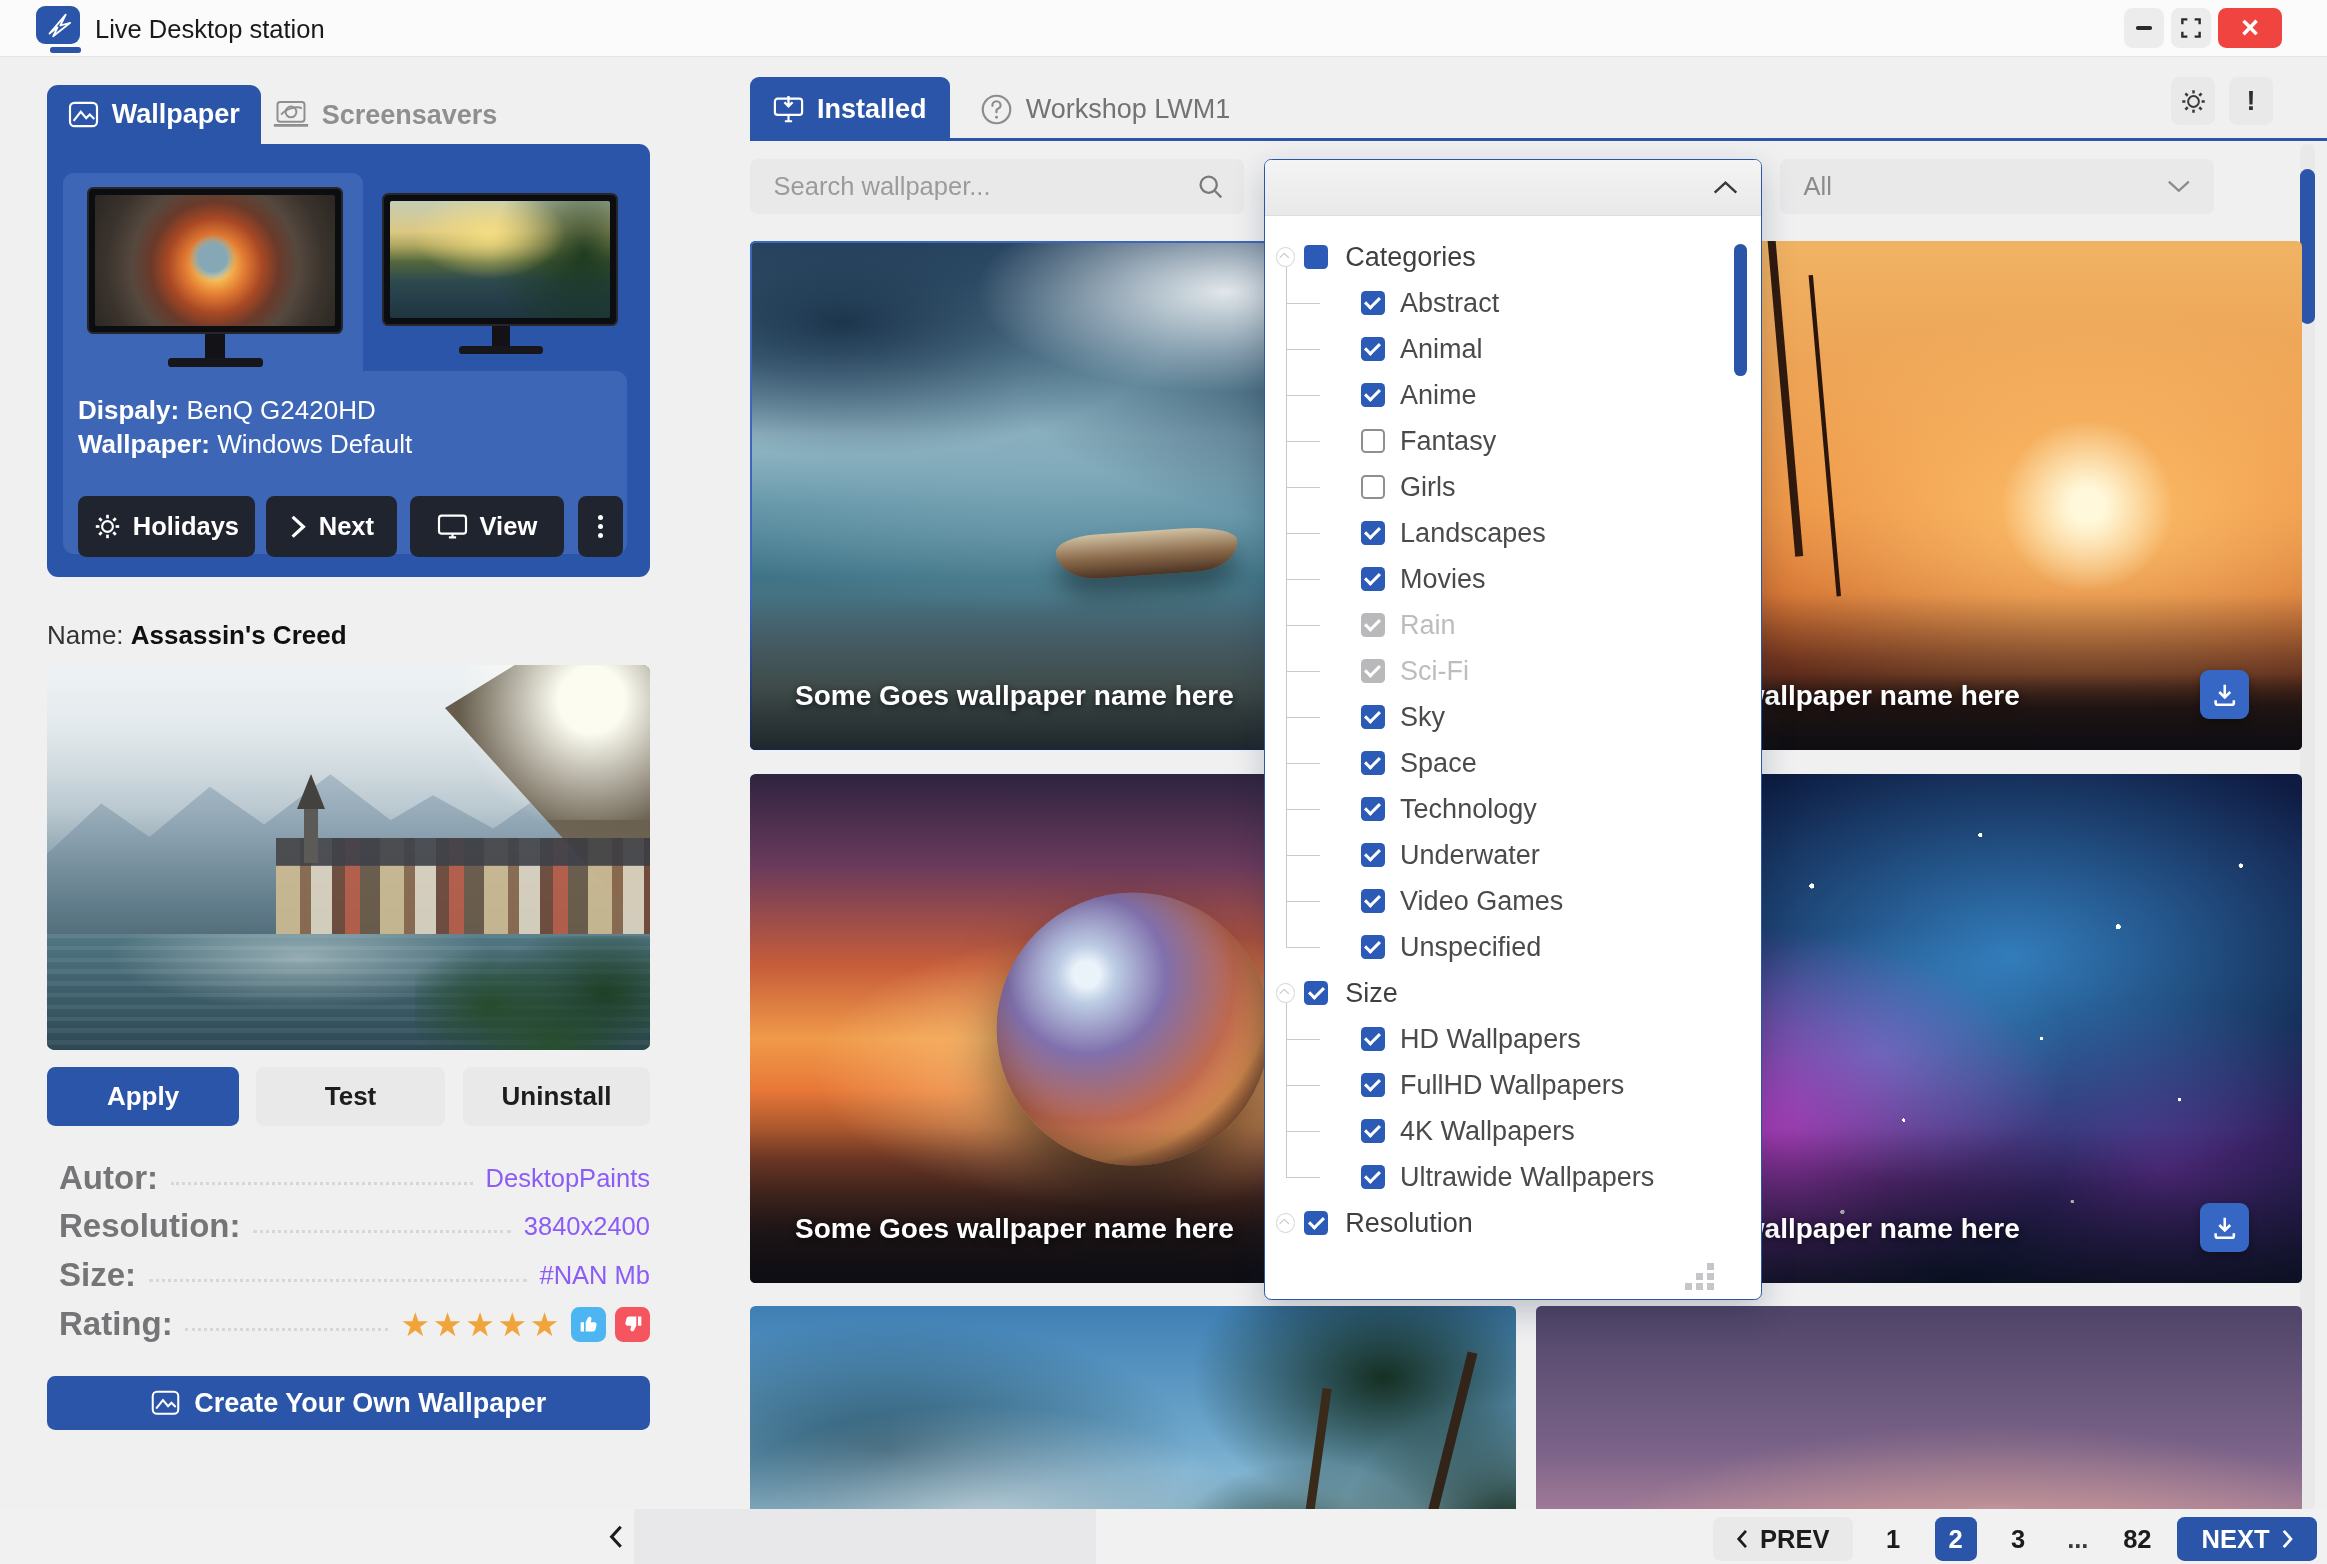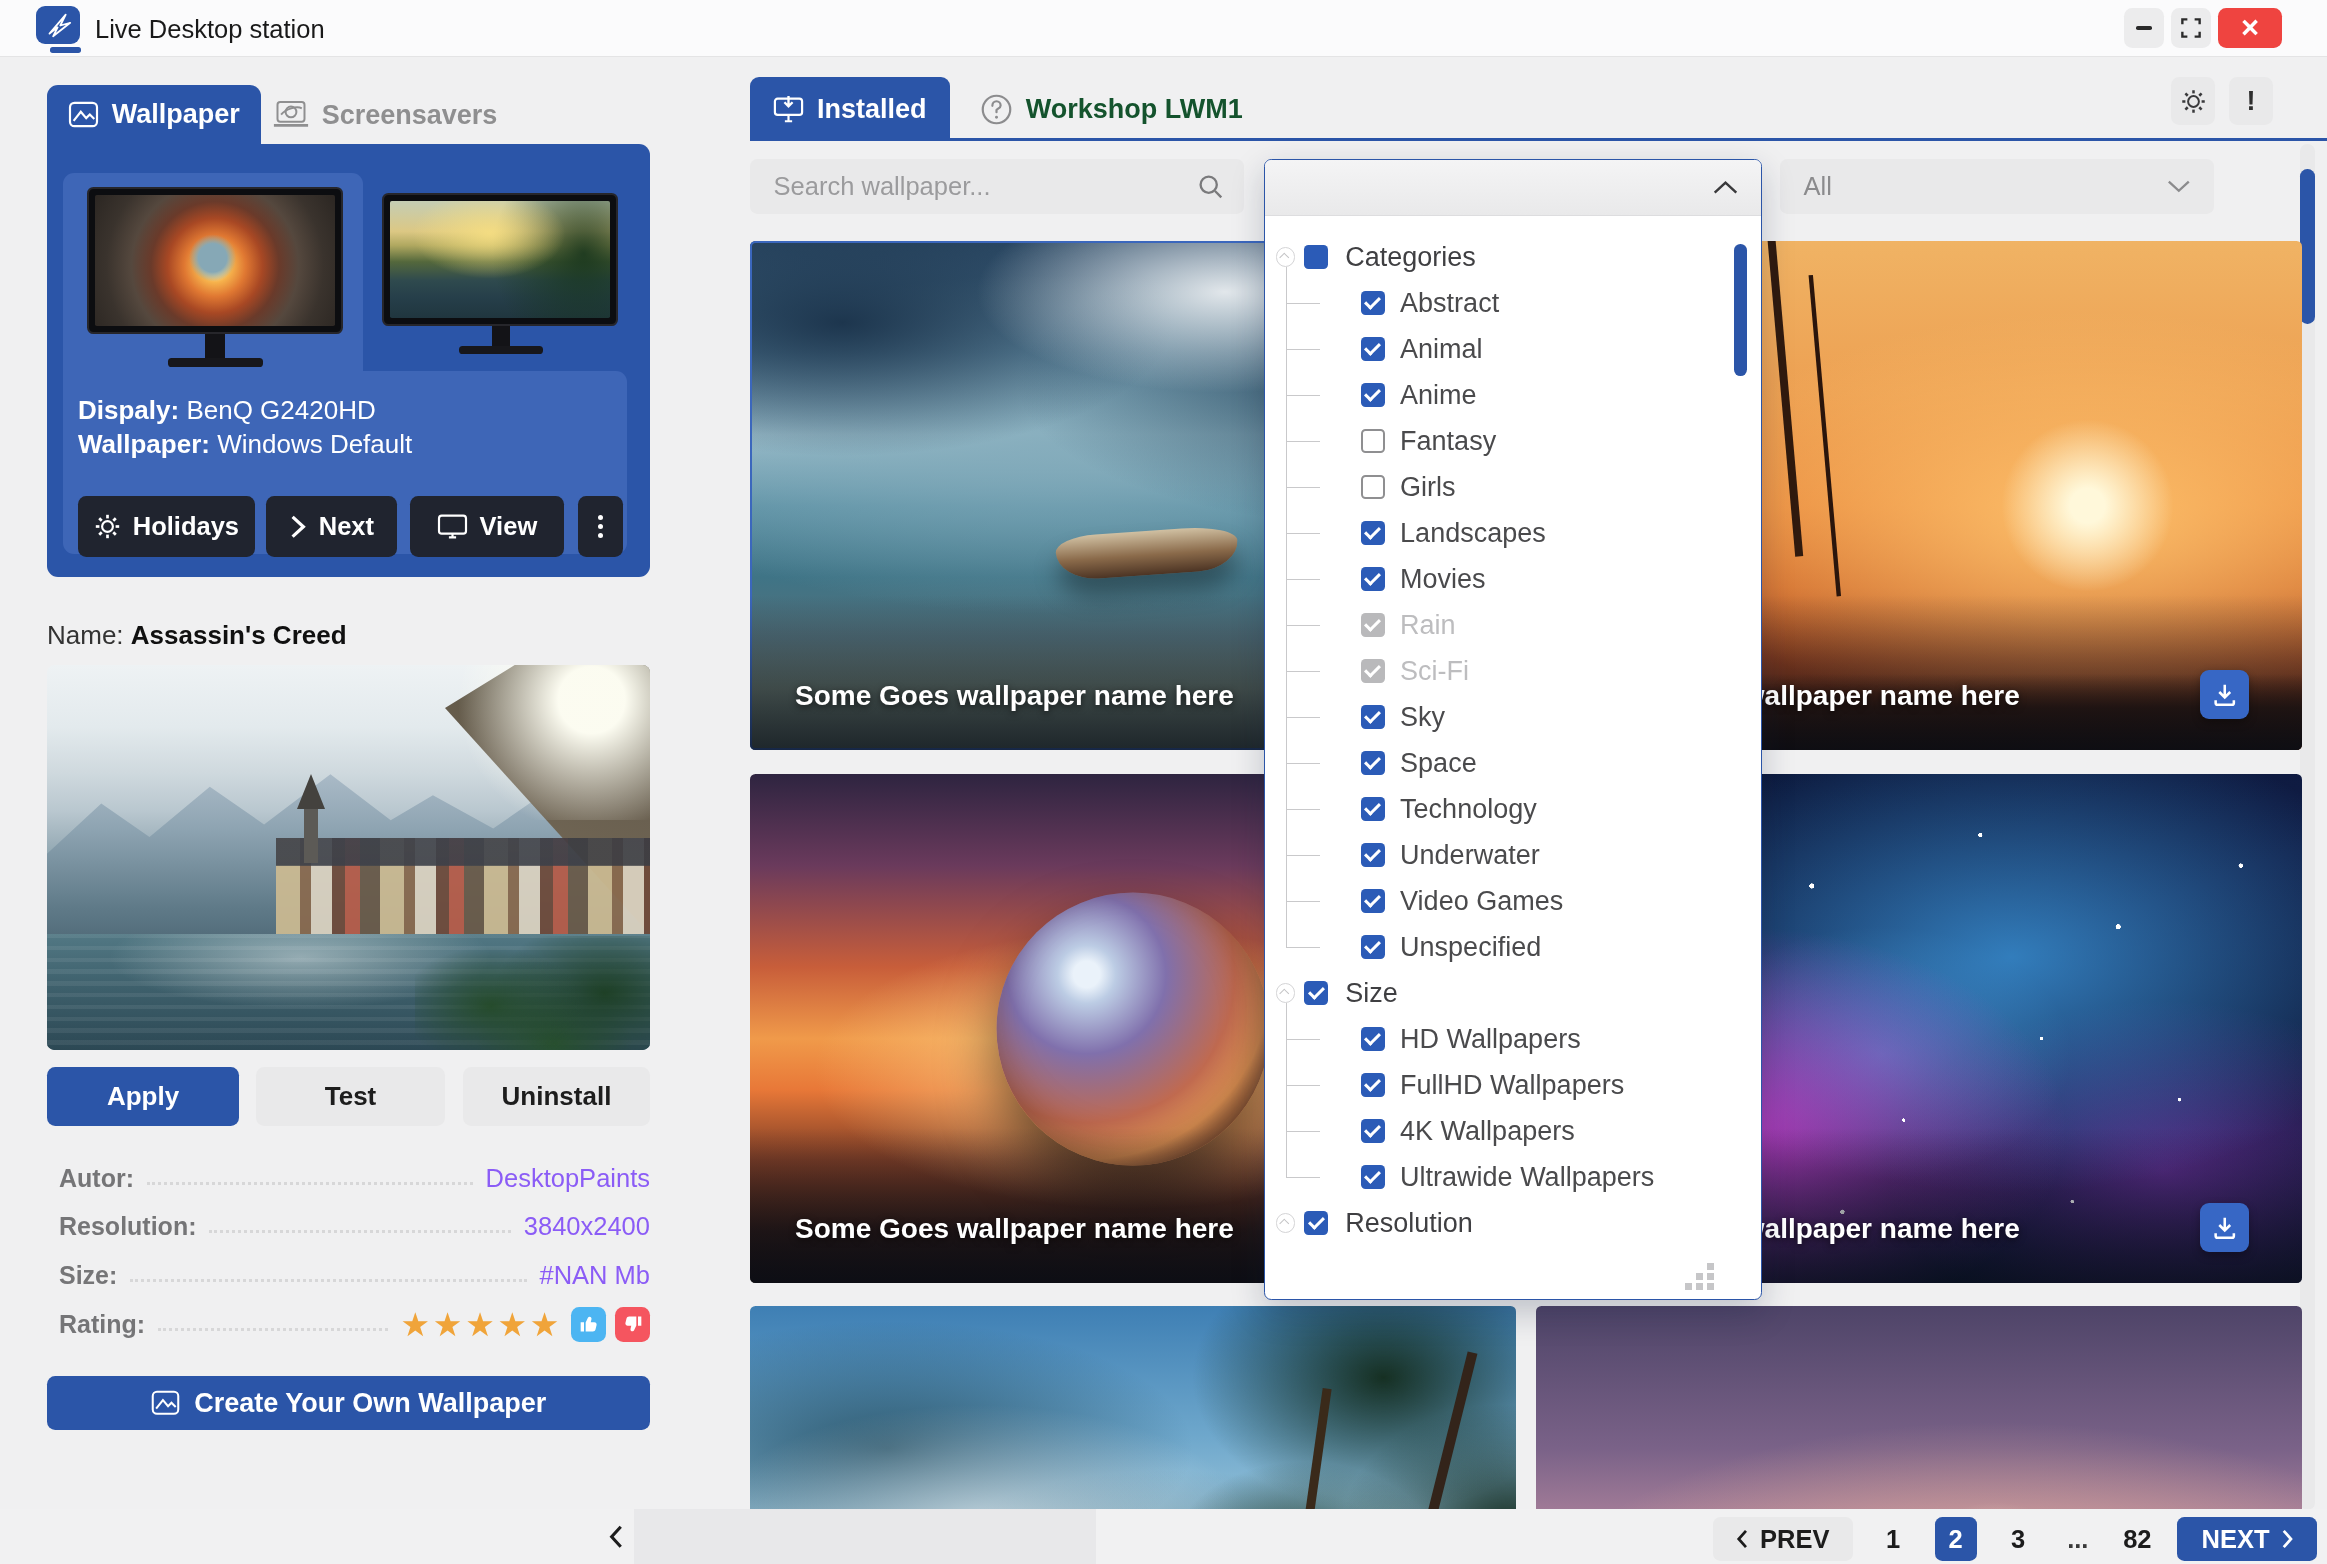--- a/index.html
+++ b/index.html
@@ -82,36 +82,36 @@
 
   
   .act-btn{position:absolute;top:1067px;height:59px;border-radius:8.2px;display:flex;align-items:center;justify-content:center;
      font-size:26px;font-weight:bold;background:#e9e9ea;color:#1d1d1d;}
   .act-apply{left:47px;width:192px;background:#2b55a8;color:#fff;}
   .act-test{left:256px;width:189px;}
   .act-uninstall{left:463px;width:187px;}
 
   
   .drow{position:absolute;left:59px;width:591px;height:38px;display:flex;align-items:center;}
-  .drow .dl{font-size:25px;font-weight:bold;color:#757577;white-space:nowrap;}
+  .drow .dl{font-size:33px;font-weight:bold;color:#757577;white-space:nowrap;}
   .drow .dots{flex:1;border-bottom:3.6px dotted #d7d7d8;margin:0 12.7px;height:11px;}
   .drow .dv{font-size:25.5px;color:#8b5cf6;white-space:nowrap;}
   .stars{font-size:33px;color:#f0a43a;letter-spacing:2.7px;white-space:nowrap;}
   .thumb{width:35px;height:35px;border-radius:8.2px;display:flex;align-items:center;justify-content:center;margin-left:9px;}
   .thumb.up{background:#4cb5f2;}
   .thumb.down{background:#f5555f;}
 
   .create-btn{position:absolute;left:47px;top:1376px;width:603px;height:54px;background:#2b55a8;border-radius:8.2px;
      display:flex;align-items:center;justify-content:center;gap:14.5px;color:#fff;font-size:27px;font-weight:bold;}
 
   
   .main-tab-active{position:absolute;left:750px;top:77px;width:200px;height:64px;background:#2b55a8;border-radius:9px 9px 0 0;
      display:flex;align-items:center;justify-content:center;gap:12.7px;color:#fff;font-size:27px;font-weight:bold;}
   .main-tab-idle{position:absolute;left:980px;top:84px;width:273px;height:51px;display:flex;align-items:center;gap:12.7px;
-     color:#14532d;font-size:27px;font-weight:bold;}
+     color:#737373;font-size:27px;font-weight:normal;}
   .main-underline{position:absolute;left:750px;top:138px;width:1577px;height:2.7px;background:#2b55a8;}
   .top-sq{position:absolute;top:77px;width:44px;height:48px;background:#e9e9ea;border-radius:8.2px;display:flex;align-items:center;justify-content:center;}
   .ts-gear{left:2171px;}
   .ts-excl{left:2229px;font-size:27px;font-weight:bold;color:#2e2e2e;}
 
   
   .search-box{position:absolute;left:750px;top:159px;width:494px;height:55px;}
   .search-box input{width:100%;height:100%;box-sizing:border-box;background:#e9e9ea;border:none;border-radius:7.3px;
      padding:0 64px 0 23.6px;font-size:25.5px;color:#333;font-family:inherit;outline:none;}
   .search-box input::placeholder{color:#9b9b9d;}

